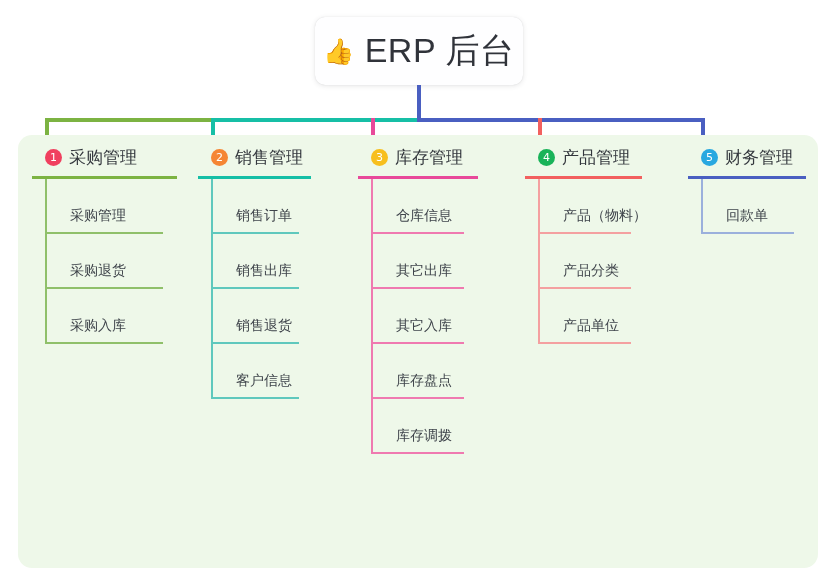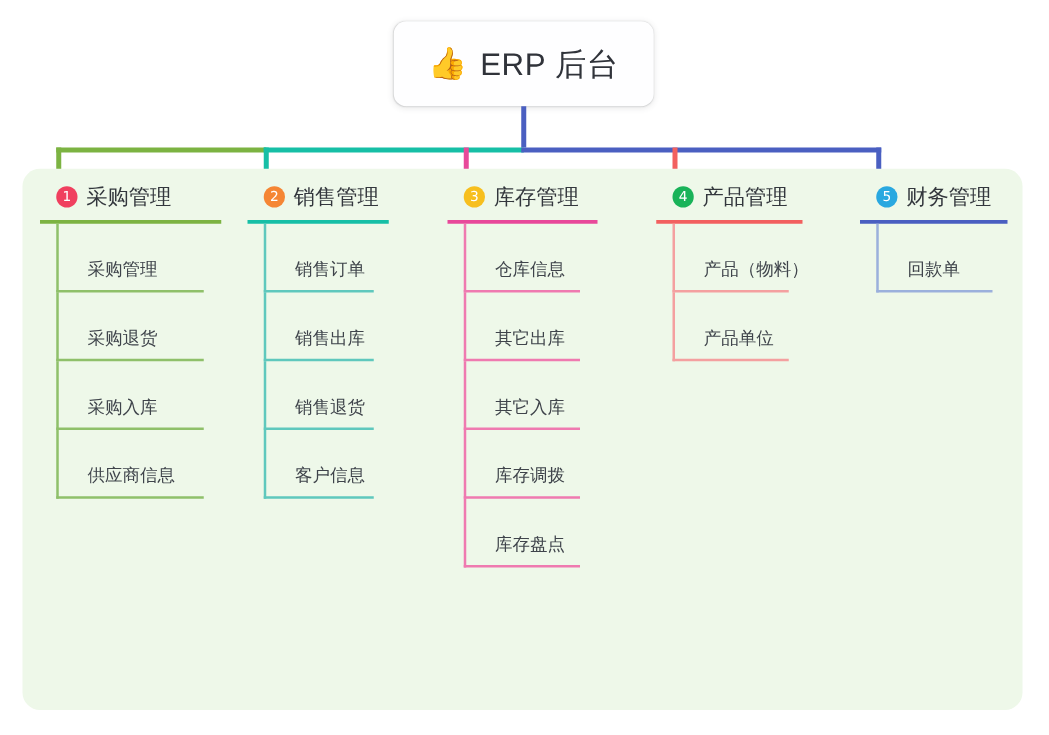--- a/index.html
+++ b/index.html
@@ -31,21 +31,21 @@
     justify-content: center;
     gap: 10px;
     box-sizing: border-box;
   }
   #root-card .thumb {
     font-size: 25px;
     line-height: 1;
     color: #f5bd42;
   }
   #root-card .root-title {
-    font-size: 25px;
+    font-size: 34px;
     color: #30333a;
     letter-spacing: .5px;
     white-space: nowrap;
   }
 
   
   .conn {
     position: absolute;
   }
   #stem-root {
@@ -177,25 +177,20 @@
         <div class="leaf">
           <span class="spine" style="background: rgb(143, 192, 106);"></span>
           <span class="rule" style="background: rgb(143, 192, 106); width: 118px;"></span>
           <span class="leaf-label">采购退货</span>
         </div>
         <div class="leaf">
           <span class="spine" style="background: rgb(143, 192, 106);"></span>
           <span class="rule" style="background: rgb(143, 192, 106); width: 118px;"></span>
           <span class="leaf-label">采购入库</span>
         </div>
-        <div class="leaf">
-          <span class="spine" style="background: rgb(143, 192, 106);"></span>
-          <span class="rule" style="background: rgb(143, 192, 106); width: 118px;"></span>
-          <span class="leaf-label">供应商信息</span>
-        </div>
       </div>
     </div>
     <div class="column" style="left: 198px; width: 120px;">
       <div class="col-header">
         <span class="badge" style="background: rgb(245, 134, 52);">2</span>
         <span class="col-title">销售管理</span>
       </div>
       <div class="header-rule" style="background: rgb(22, 191, 166); width: 113px;"></div>
       <div class="leaves">
         <div class="leaf">
@@ -238,44 +233,49 @@
           <span class="leaf-label">其它出库</span>
         </div>
         <div class="leaf">
           <span class="spine" style="background: rgb(239, 122, 176);"></span>
           <span class="rule" style="background: rgb(239, 122, 176); width: 93px;"></span>
           <span class="leaf-label">其它入库</span>
         </div>
         <div class="leaf">
           <span class="spine" style="background: rgb(239, 122, 176);"></span>
           <span class="rule" style="background: rgb(239, 122, 176); width: 93px;"></span>
+          <span class="leaf-label">库存盘点</span>
+        </div>
+        <div class="leaf">
+          <span class="spine" style="background: rgb(239, 122, 176);"></span>
+          <span class="rule" style="background: rgb(239, 122, 176); width: 93px;"></span>
           <span class="leaf-label">库存调拨</span>
-        </div>
-        <div class="leaf">
-          <span class="spine" style="background: rgb(239, 122, 176);"></span>
-          <span class="rule" style="background: rgb(239, 122, 176); width: 93px;"></span>
-          <span class="leaf-label">库存盘点</span>
         </div>
       </div>
     </div>
     <div class="column" style="left: 525px; width: 125px;">
       <div class="col-header">
         <span class="badge" style="background: rgb(25, 179, 89);">4</span>
         <span class="col-title">产品管理</span>
       </div>
       <div class="header-rule" style="background: rgb(242, 96, 95); width: 117px;"></div>
       <div class="leaves">
         <div class="leaf">
           <span class="spine" style="background: rgb(244, 160, 160);"></span>
           <span class="rule" style="background: rgb(244, 160, 160); width: 93px;"></span>
           <span class="leaf-label">产品（物料）</span>
         </div>
         <div class="leaf">
           <span class="spine" style="background: rgb(244, 160, 160);"></span>
           <span class="rule" style="background: rgb(244, 160, 160); width: 93px;"></span>
+          <span class="leaf-label">产品分类</span>
+        </div>
+        <div class="leaf">
+          <span class="spine" style="background: rgb(244, 160, 160);"></span>
+          <span class="rule" style="background: rgb(244, 160, 160); width: 93px;"></span>
           <span class="leaf-label">产品单位</span>
         </div>
       </div>
     </div>
     <div class="column" style="left: 688px; width: 125px;">
       <div class="col-header">
         <span class="badge" style="background: rgb(41, 168, 224);">5</span>
         <span class="col-title">财务管理</span>
       </div>
       <div class="header-rule" style="background: rgb(74, 95, 193); width: 118px;"></div>

